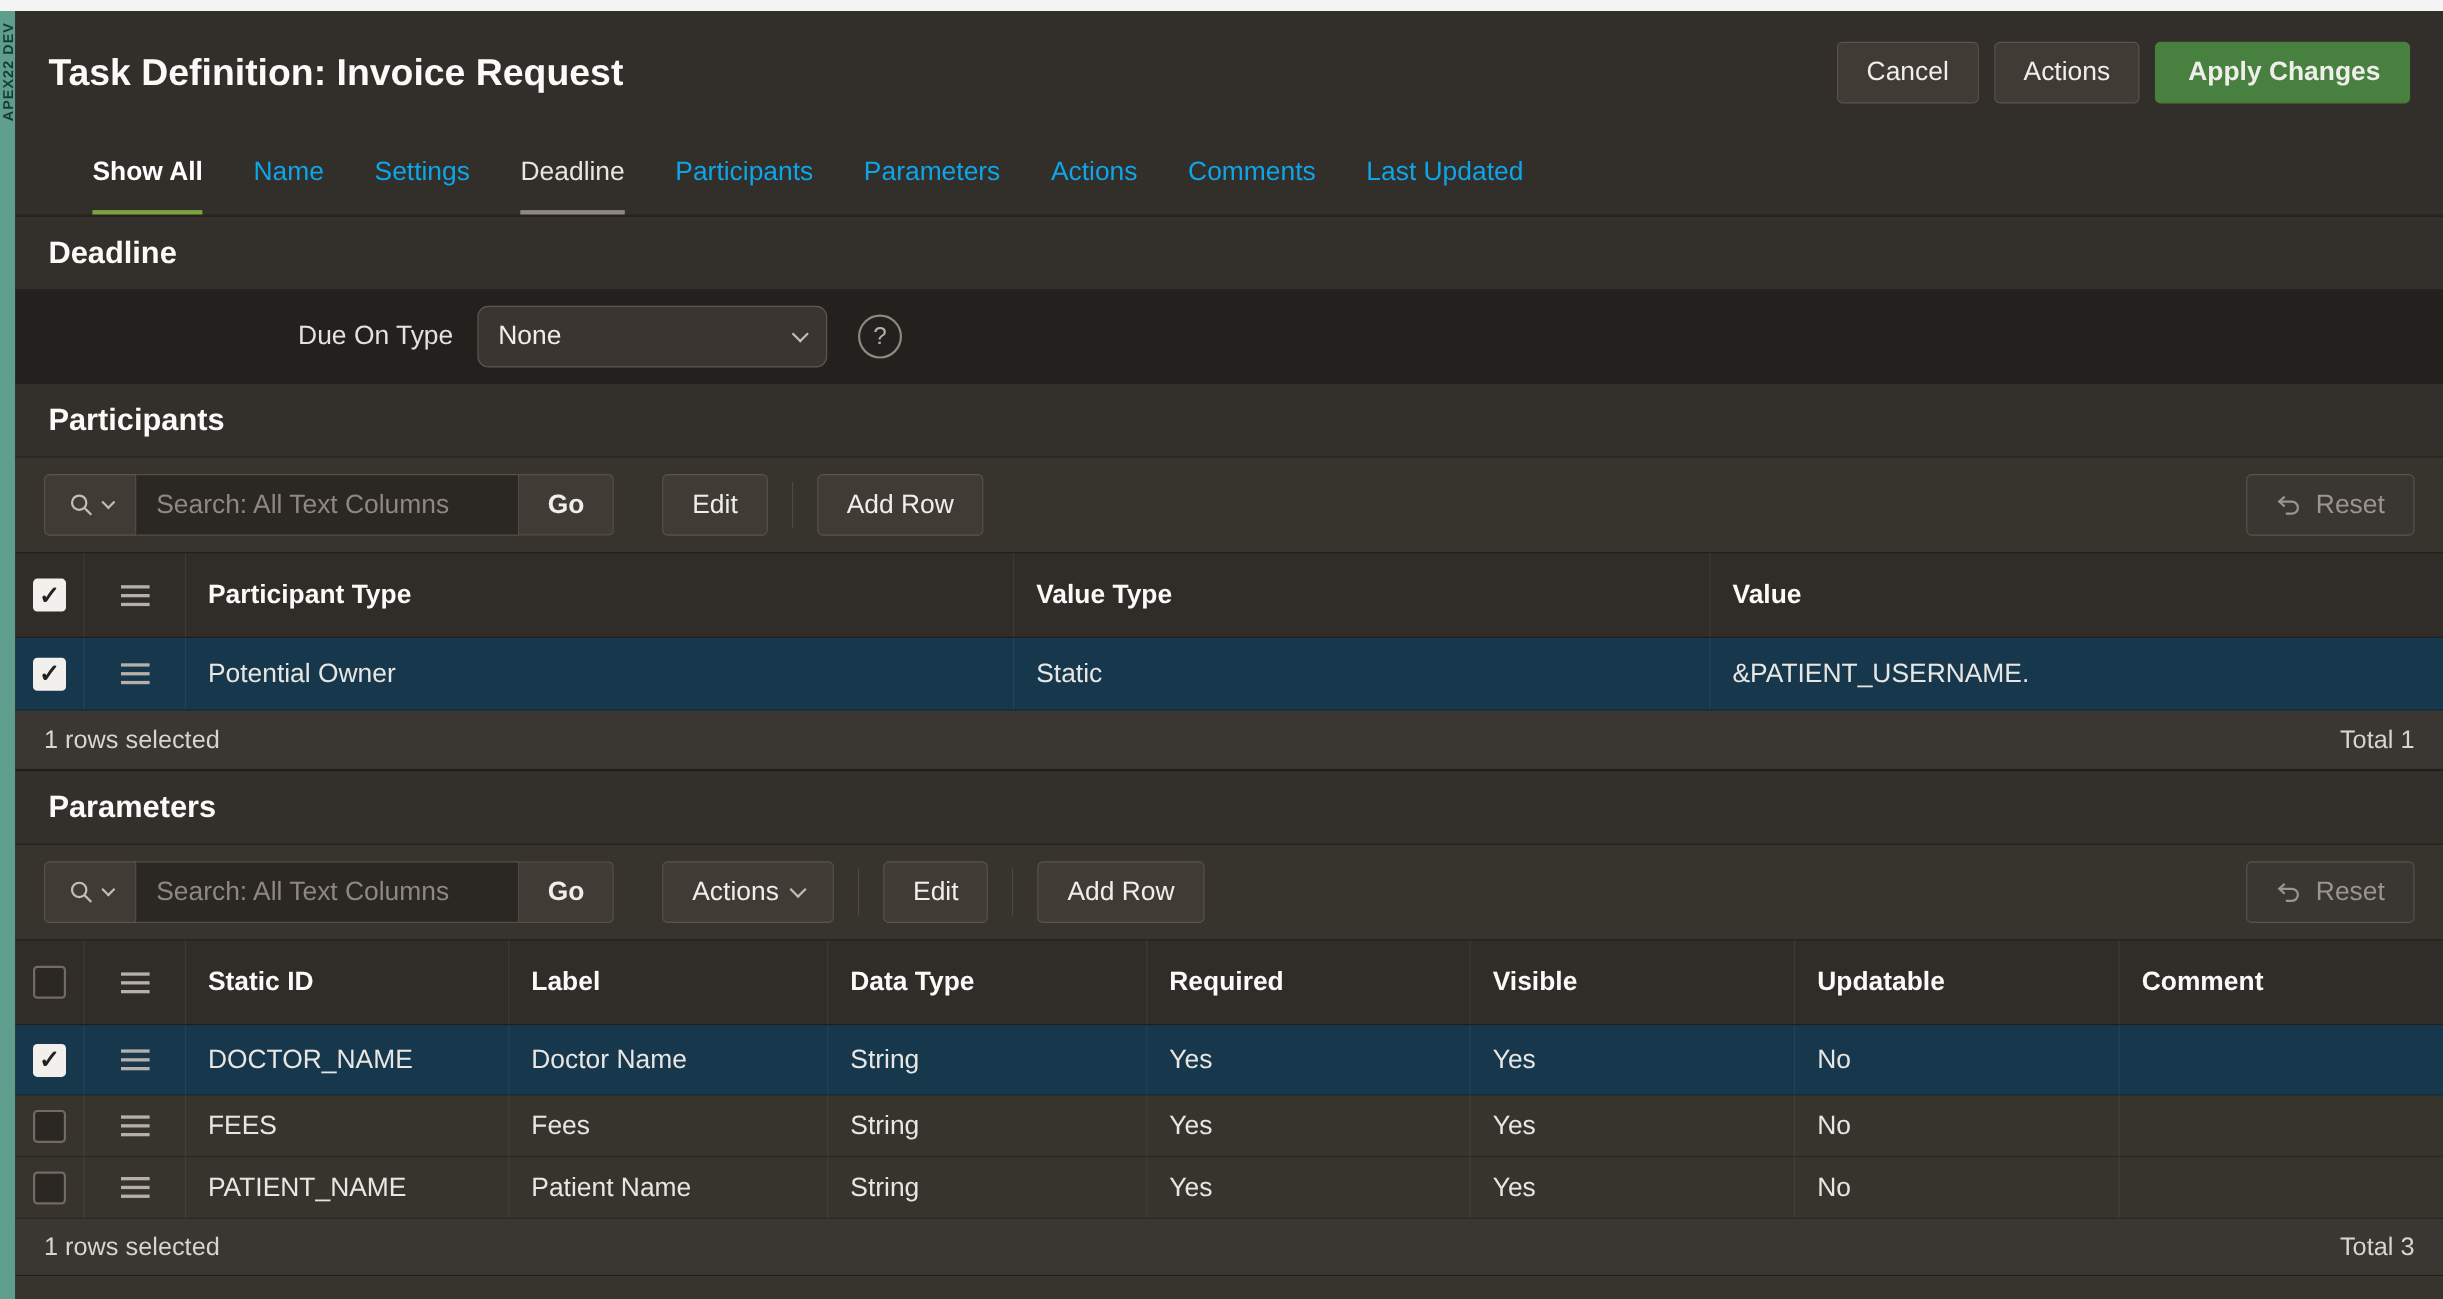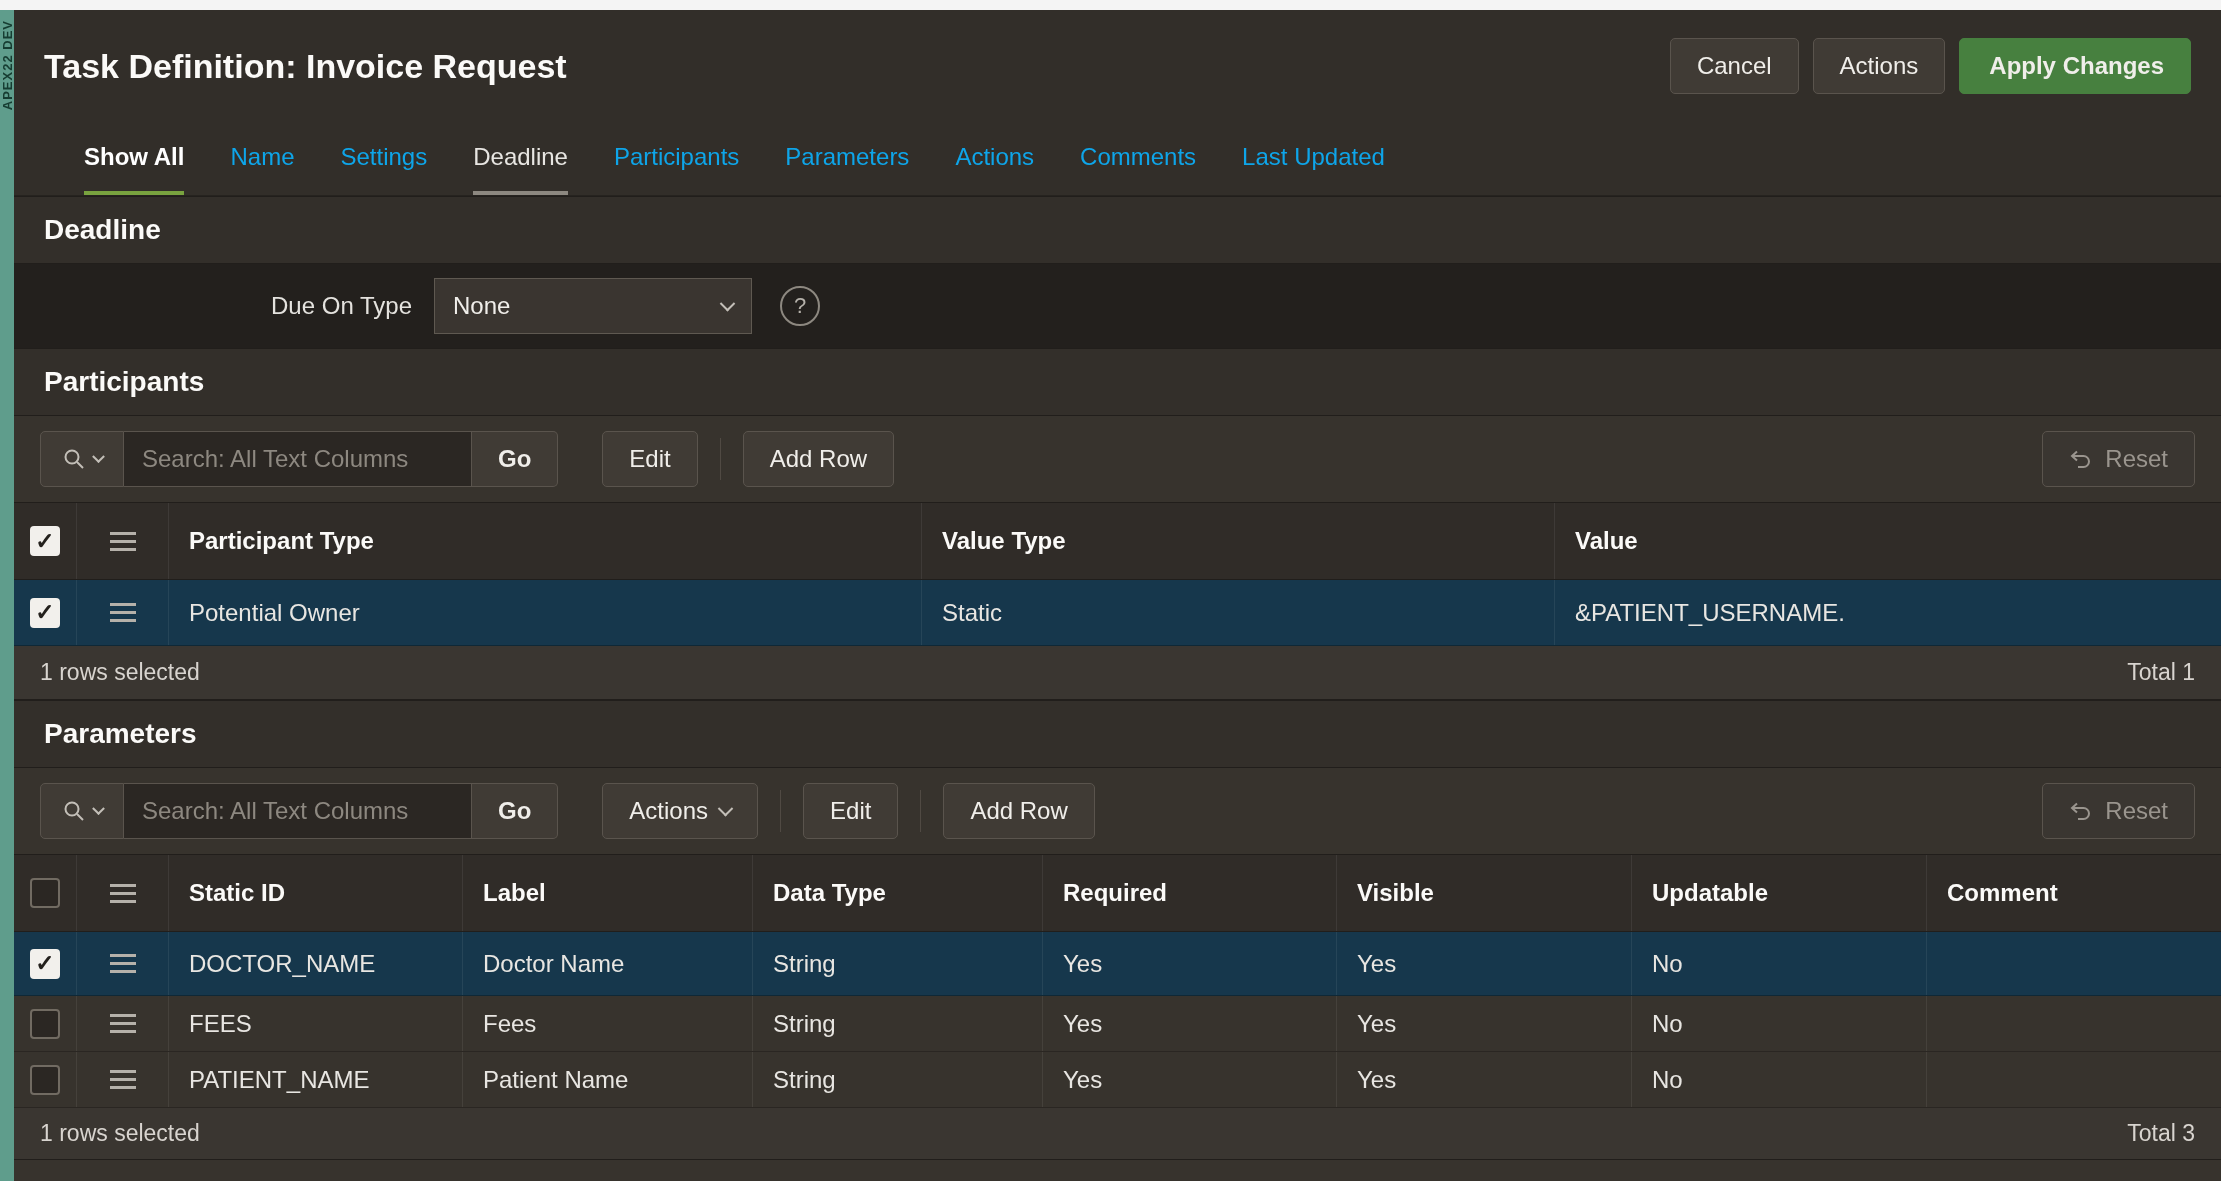--- a/index.html
+++ b/index.html
@@ -38,21 +38,21 @@
 
   
   .section-header { height:68px; background:#332f2a; display:flex; align-items:center; padding:0 30px;
     border-top:1px solid #211e1b; border-bottom:1px solid #211e1b; }
   .section-title { font-size:28px; font-weight:bold; color:#fbfaf8; }
 
   
   .form-row { height:84px; background:#23201d; display:flex; align-items:center; }
   .form-label { width:420px; text-align:right; font-size:24px; color:#e4e2de; padding-right:22px; }
   .select {
-    width:318px; height:56px; background:#3a3530; border:1px solid #5f5951; border-radius:0;
+    width:318px; height:56px; background:#3a3530; border:1px solid #5f5951; border-radius:10px;
     display:flex; align-items:center; justify-content:space-between; padding:0 18px; cursor:pointer;
   }
   .select-value { font-size:24px; color:#f0eeea; }
   .chev { width:11px; height:11px; border-right:2px solid #c3bfb8; border-bottom:2px solid #c3bfb8;
     display:inline-block; transform:rotate(45deg) translate(-2px,-2px); }
   .help-circle {
     width:40px; height:40px; border:2px solid #8d8880; border-radius:50%; margin-left:28px;
     display:flex; align-items:center; justify-content:center; font-size:22px; color:#b5b1aa; cursor:pointer;
   }
 

